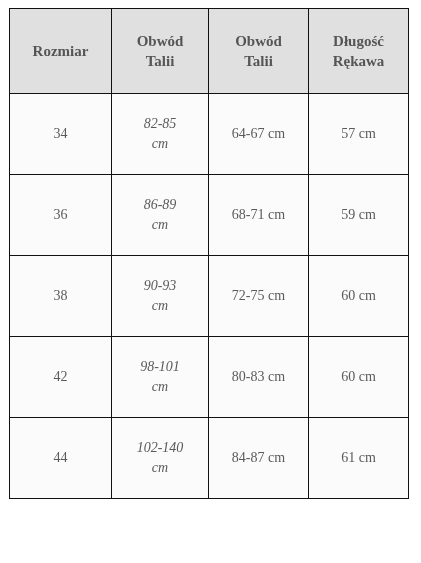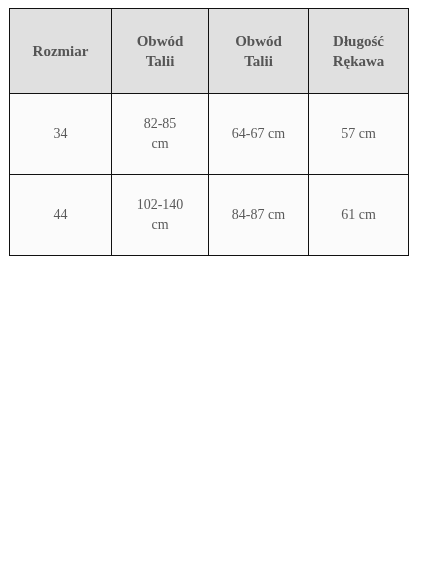--- a/index.html
+++ b/index.html
@@ -57,20 +57,21 @@
     text-align: center;
     vertical-align: middle;
     border: 1px solid #111111;
     padding: 2px 6px;
     font-family: "Liberation Serif", "DejaVu Serif", serif;
   }
 
   
   table.size-chart td.cell-chest {
     width: 97px;
+    font-style: italic;
   }
   table.size-chart td.cell-chest .val-line {
     display: block;
   }
   table.size-chart td.cell-chest .unit-line {
     display: block;
   }
 </style>
 </head>
 <body>
@@ -107,23 +108,50 @@
       <tr>
         <td>34</td>
         <td class="cell-chest">
           <span class="val-line">82-85</span>
           <span class="unit-line">cm</span>
         </td>
         <td>64-67 cm</td>
         <td>57 cm</td>
       </tr>
 
+      <tr>
+        <td>36</td>
+        <td class="cell-chest">
+          <span class="val-line">86-89</span>
+          <span class="unit-line">cm</span>
+        </td>
+        <td>68-71 cm</td>
+        <td>59 cm</td>
+      </tr>
+
+      <tr>
+        <td>38</td>
+        <td class="cell-chest">
+          <span class="val-line">90-93</span>
+          <span class="unit-line">cm</span>
+        </td>
+        <td>72-75 cm</td>
+        <td>60 cm</td>
+      </tr>
 
 
-
+      <tr>
+        <td>42</td>
+        <td class="cell-chest">
+          <span class="val-line">98-101</span>
+          <span class="unit-line">cm</span>
+        </td>
+        <td>80-83 cm</td>
+        <td>60 cm</td>
+      </tr>
 
       <tr>
         <td>44</td>
         <td class="cell-chest">
           <span class="val-line">102-140</span>
           <span class="unit-line">cm</span>
         </td>
         <td>84-87 cm</td>
         <td>61 cm</td>
       </tr>

